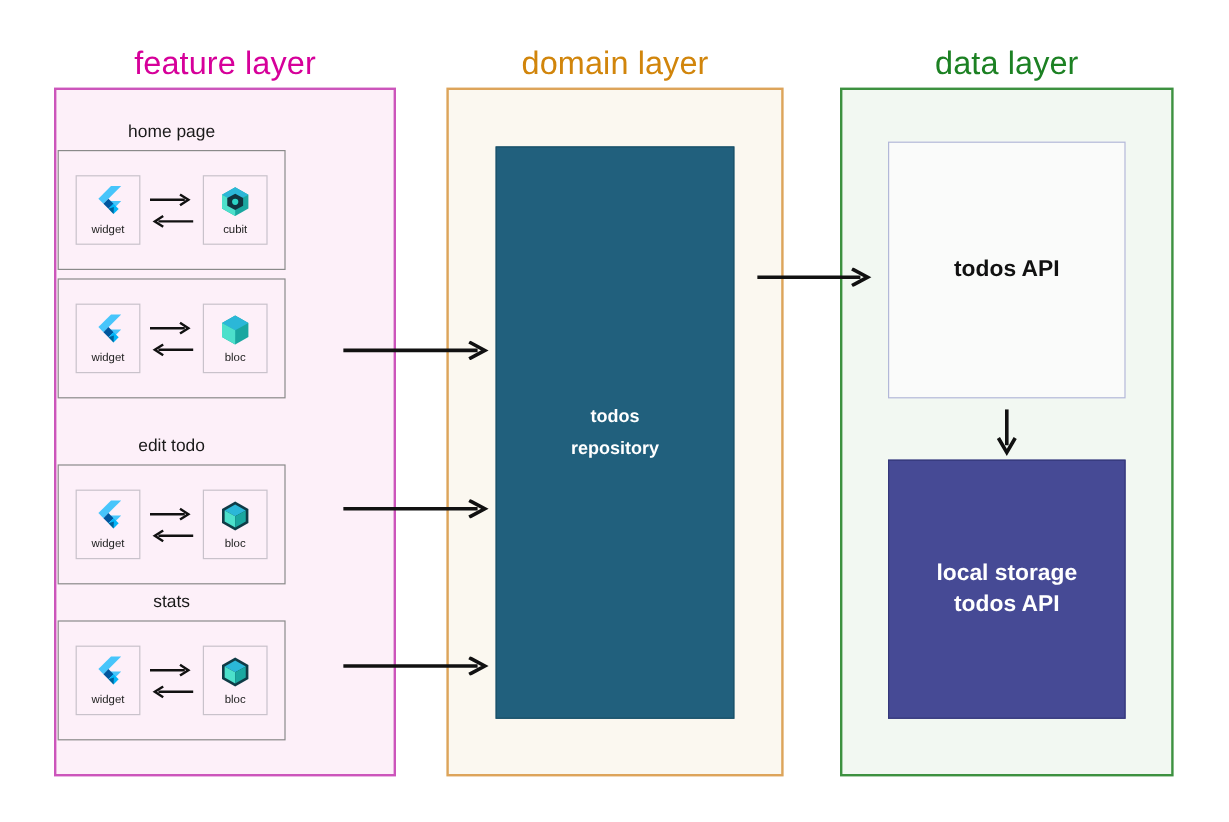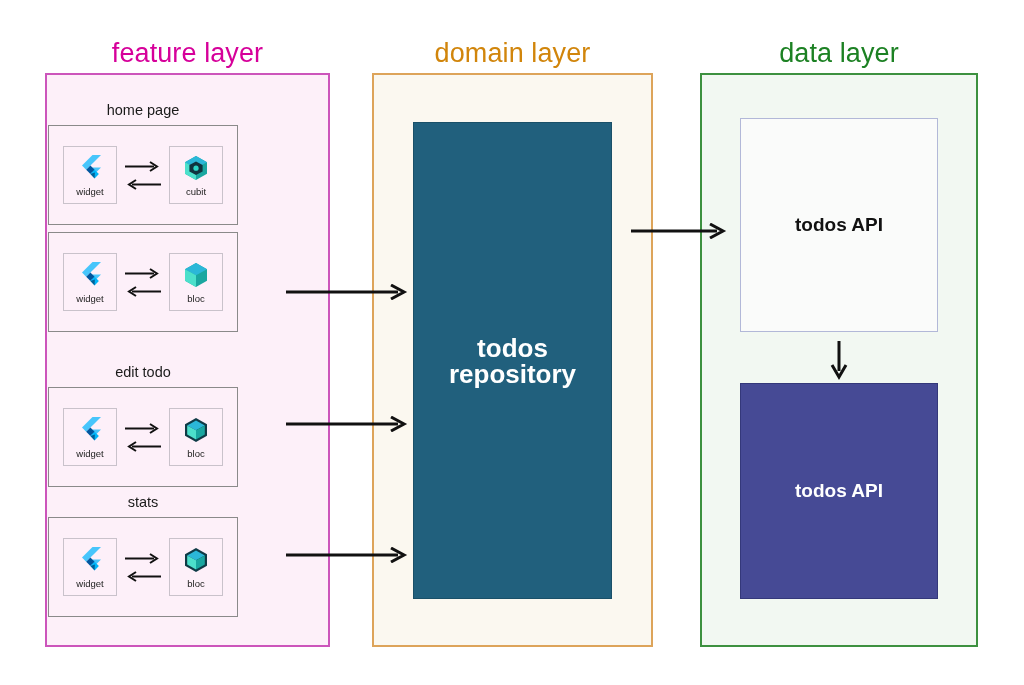--- a/index.html
+++ b/index.html
@@ -114,21 +114,21 @@
     height: 477px;
     background: #21607d;
     border: 1px solid #1a5068;
     box-sizing: border-box;
     display: flex;
     align-items: center;
     justify-content: center;
   }
   #repo-box .box-text {
     color: #ffffff;
-    font-size: 26px;
+    font-size: 15px;
     font-weight: bold;
     text-align: center;
     line-height: 26px;
   }
 
   
   #todos-api-box {
     position: absolute;
     left: 740px;
     top: 118px;
@@ -347,20 +347,21 @@
     <div>repository</div>
   </div>
 </div>
 
 <div id="todos-api-box">
   <div class="box-text">todos API</div>
 </div>
 
 <div id="local-storage-box">
   <div class="box-text">
+    <div>local storage</div>
     <div>todos API</div>
   </div>
 </div>
 
 <svg class="connector" style="left:286px; top:284px;" width="126" height="16">
   <line x1="0" y1="8" x2="112" y2="8" stroke="#111" stroke-width="3"></line>
   <polyline points="105,1 118,8 105,15" fill="none" stroke="#111" stroke-width="3"></polyline>
 </svg>
 
 <svg class="connector" style="left:286px; top:416px;" width="126" height="16">

